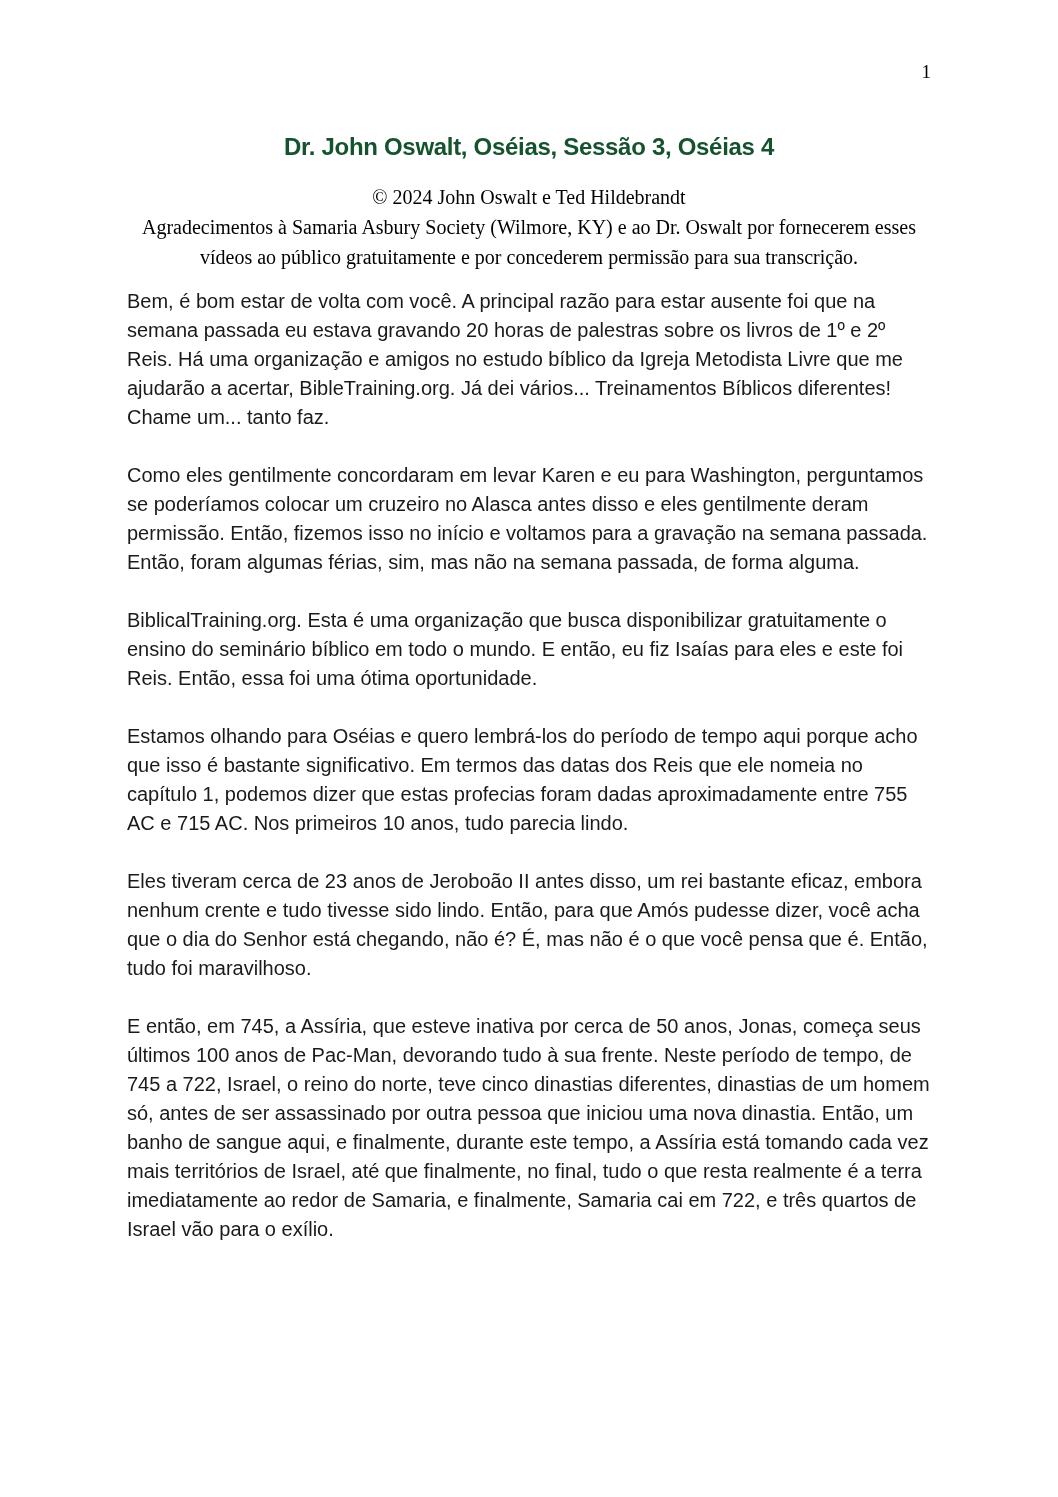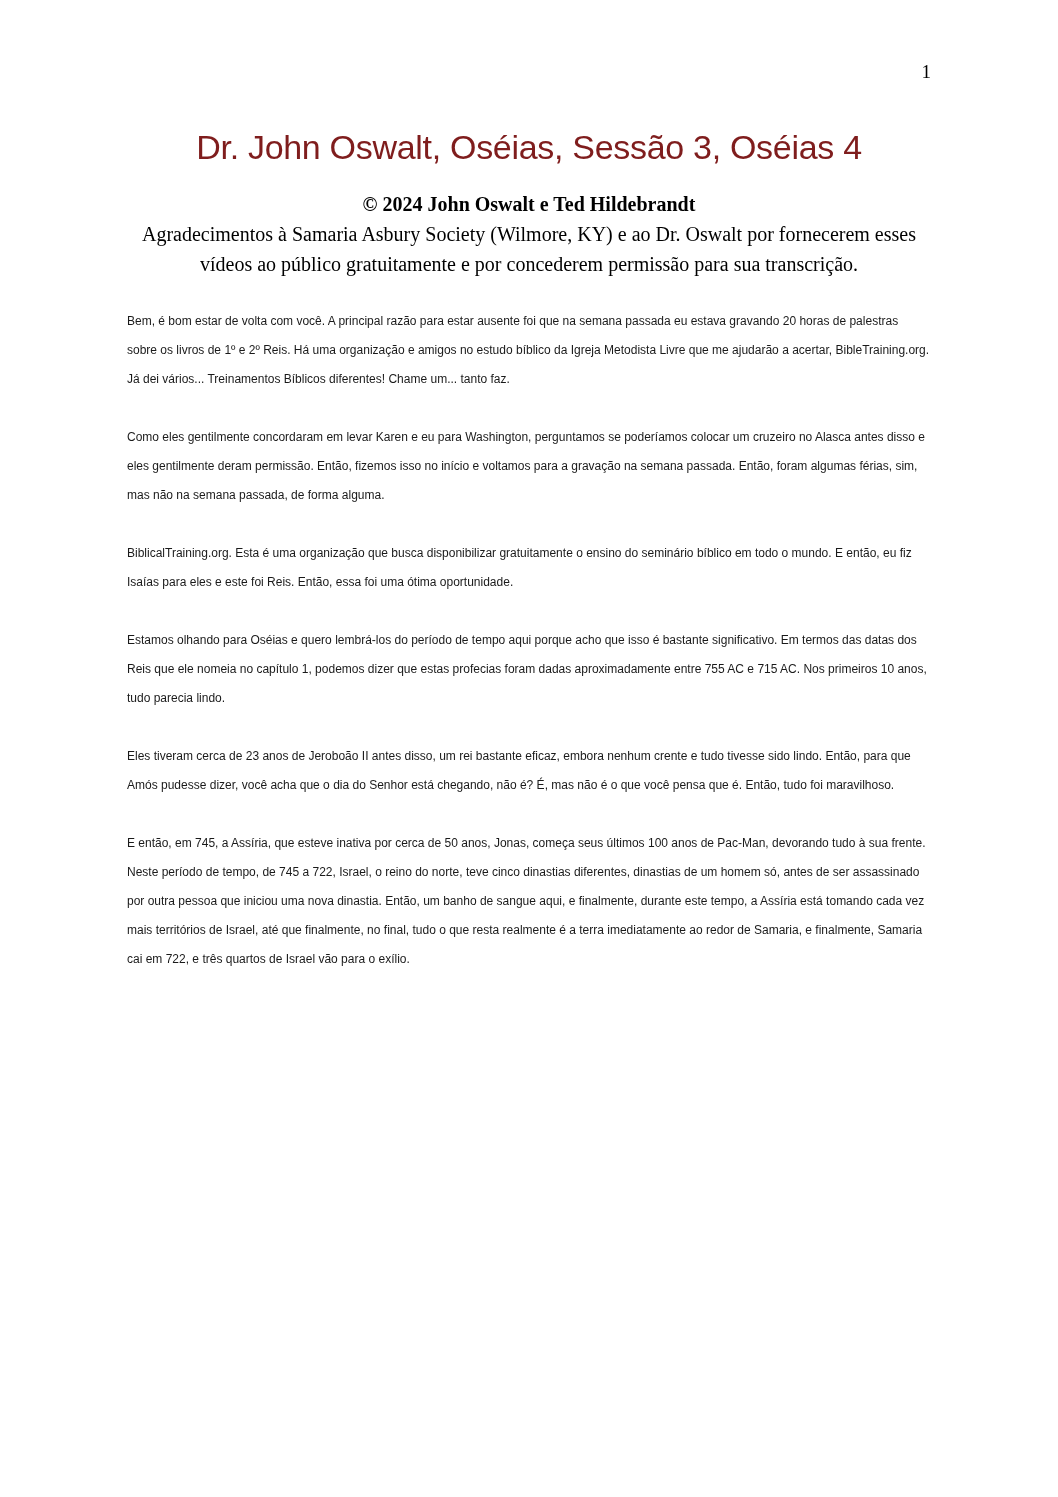--- a/index.html
+++ b/index.html
@@ -26,46 +26,45 @@
     text-align: right;
     font-family: "Liberation Serif", serif;
     font-size: 19px;
     line-height: 24px;
     margin-top: 60px;
     color: #000000;
   }
   .doc-title {
     text-align: center;
     font-family: "Liberation Sans", sans-serif;
-    font-weight: 400;
-    font-size: 34px;
+    font-weight: 700;
+    font-size: 24px;
     line-height: 38px;
     margin-top: 44px;
-    color: #7f1d1d;
+    color: #14532d;
     letter-spacing: -0.3px;
   }
   .doc-copyright,
   .doc-acknowledgment {
     text-align: center;
     font-family: "Liberation Serif", serif;
     font-size: 20px;
     line-height: 30px;
     color: #000000;
   }
   .doc-copyright {
     margin-top: 2px;
-    font-weight: bold;
   }
   .doc-acknowledgment {
     margin-top: 0;
   }
   .body-text {
-    margin-top: 28px;
+    margin-top: 15px;
     font-family: "Liberation Sans", sans-serif;
-    font-size: 12px;
+    font-size: 20px;
     line-height: 29px;
     color: #1a1a1a;
   }
   .body-text p {
     margin: 0 0 29px 0;
     text-align: left;
   }
 </style>
 </head>
 <body>

